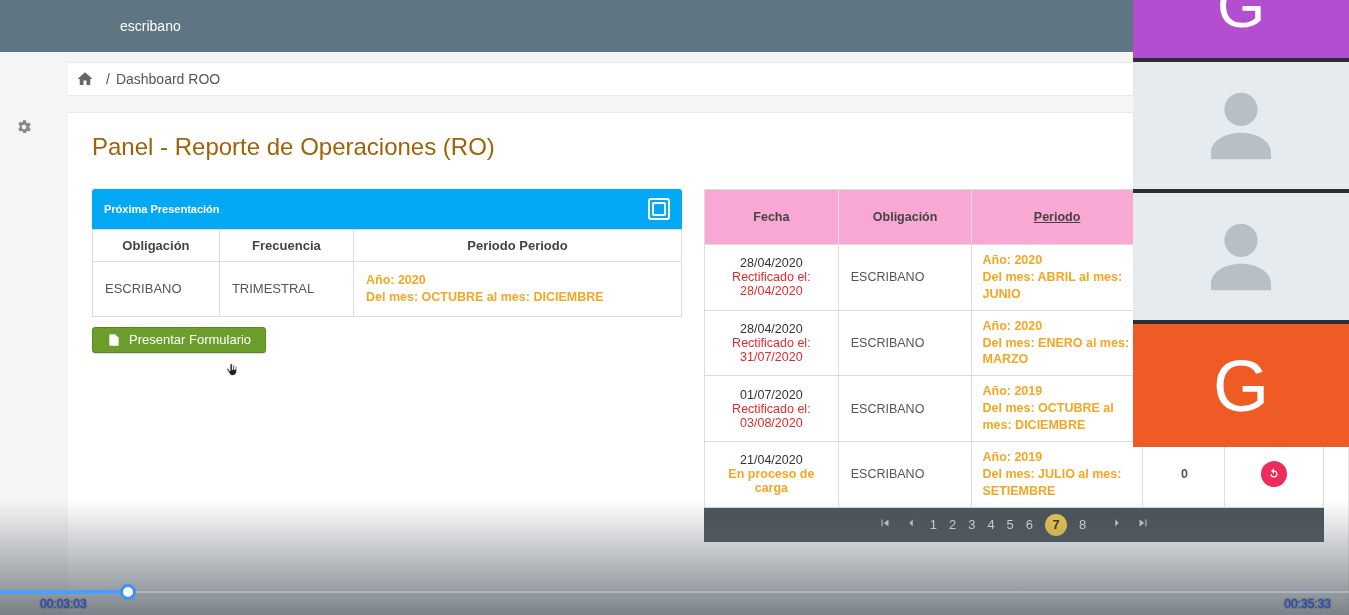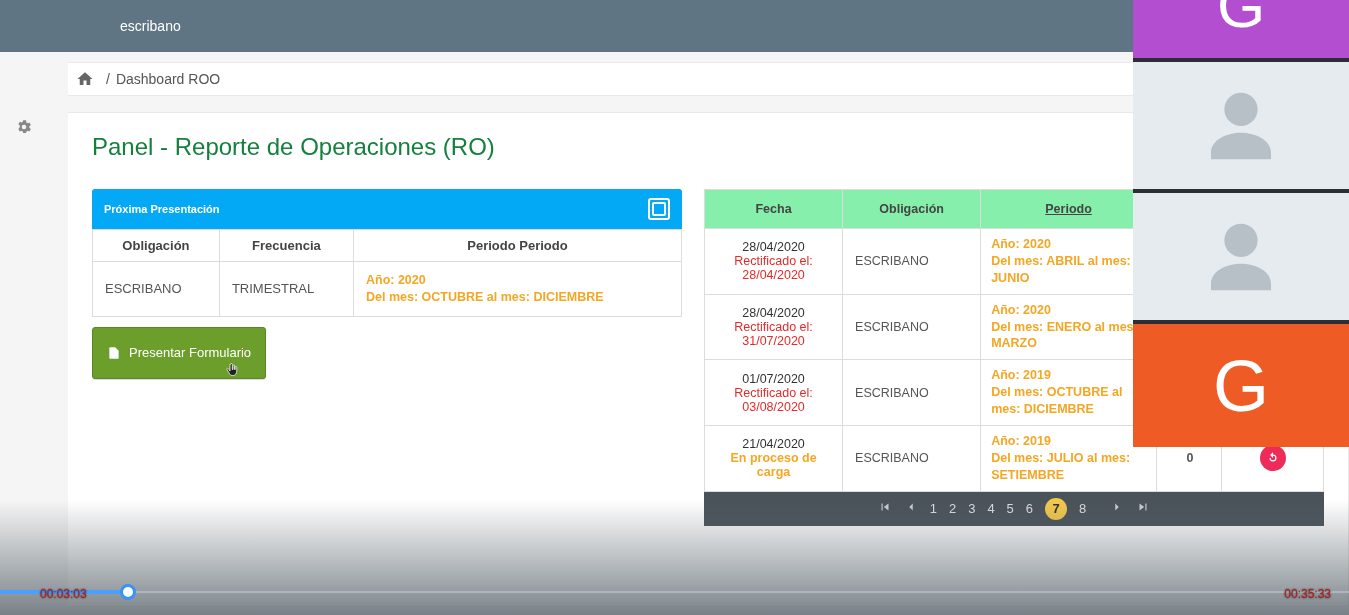--- a/index.html
+++ b/index.html
@@ -6,46 +6,46 @@
   body { width: 1349px; height: 615px; background: #f5f5f5; position: relative; overflow: hidden; }
 
   .top-bar { position: absolute; top:0; left:0; right:0; height:52px; background:#5f7584; display:flex; align-items:center; padding-left:120px; color:#fff; font-size:14px; }
 
   .gear-btn { position:absolute; top:118px; left:15px; color:#9a9a9a; font-size:18px; }
 
   .breadcrumb { position:absolute; top:62px; left:68px; right:0; height:34px; background:#fff; border:1px solid #e9e9e9; border-left:none; display:flex; align-items:center; padding-left:8px; font-size:14px; color:#555; }
   .breadcrumb svg { margin-right:6px; fill:#666; }
 
   .main-card { position:absolute; top:112px; left:68px; right:0; background:#fff; border:1px solid #e9e9e9; border-left:none; padding:20px 24px 80px 24px; }
-  .main-title { font-size:24px; font-weight:500; color:#15803d; margin-bottom:28px; }
+  .main-title { font-size:24px; font-weight:500; color:#a16207; margin-bottom:28px; }
 
   .panels-row { display:flex; gap:22px; }
 
   
   .panel-left { width:590px; }
   .hdr-blue { background:#03a9f4; color:#fff; font-size:11px; font-weight:700; padding:9px 12px; display:flex; align-items:center; justify-content:space-between; border-radius:3px 3px 0 0; }
   .hdr-blue .cal-icon { width:22px; height:22px; border:2px solid #fff; border-radius:3px; display:flex; align-items:center; justify-content:center; }
   .hdr-blue .cal-icon::before { content:""; display:block; width:10px; height:10px; border:2px solid #fff; border-radius:2px; }
 
   .tbl { width:100%; border-collapse:collapse; background:#fff; font-size:13px; color:#555; }
   .tbl th { background:#fff; border:1px solid #dcdcdc; padding:8px; font-weight:600; color:#444; text-align:center; }
   .tbl td { border:1px solid #dcdcdc; padding:10px 12px; vertical-align:middle; }
   .period-text { color:#f5a623; font-weight:600; line-height:1.35; font-size:12.5px; }
 
-  .btn-green { display:inline-flex; align-items:center; gap:8px; background:#6b9e2a; color:#fff; font-size:13px; padding:17px 14px; border-radius:3px; border:1px solid #5a8623; margin-top:10px; box-shadow:0 1px 1px rgba(0,0,0,.15); }
+  .btn-green { display:inline-flex; align-items:center; gap:8px; background:#6b9e2a; color:#fff; font-size:13px; padding:4px 14px; border-radius:3px; border:1px solid #5a8623; margin-top:10px; box-shadow:0 1px 1px rgba(0,0,0,.15); }
   .btn-green svg { fill:#fff; }
 
   .cursor-icon { position:absolute; top:360px; left:224px; width:18px; height:22px; pointer-events:none; }
 
   
   .panel-right { flex:1; position:relative; }
   .hdr-red { background:#ef2b5a; color:#fff; font-size:13px; font-weight:600; padding:9px 12px; border-radius:3px 3px 0 0; }
 
   .tbl2 { width:100%; border-collapse:collapse; background:#fff; font-size:12.5px; color:#555; }
-  .tbl2 th { background:#86efac; border:1px solid #dcdcdc; padding:12px; font-weight:600; color:#444; text-align:center; }
+  .tbl2 th { background:#f9a8d4; border:1px solid #dcdcdc; padding:20px; font-weight:600; color:#444; text-align:center; }
   .tbl2 td { border:1px solid #dcdcdc; padding:7px 10px; text-align:center; vertical-align:middle; }
   .fecha-main { color:#333; }
   .enviado { color:#329a2a; font-weight:600; }
   .rectificado { color:#e42a2a; font-weight:400; }
   .enproceso { color:#f5a623; font-weight:600; }
   .oblig-cell, .regi-cell { text-align:left !important; padding-left:12px !important; }
   .peri-cell { text-align:left !important; }
   .regi-cell { text-align:center !important; font-weight:600; }
   .act-cell { white-space:nowrap; }
   .circ-btn { width:26px; height:26px; border-radius:50%; background:#00a99d; display:inline-flex; align-items:center; justify-content:center; color:#fff; margin:0 2px; }
@@ -64,21 +64,21 @@
   .vc-grey { background:#e6ebef; height:127px; }
   .vc-grey svg { fill:#b7c0c7; width:80px; height:80px; }
   .vc-orange { background:#ef5b24; font-size:72px; font-weight:400; height:123px; }
   .vc-sep { height:4px; background:#2b2f33; }
 
   
   .scrub { position:absolute; left:0; right:0; bottom:22px; height:2px; background:#aeb6bd; }
   .scrub-played { position:absolute; left:0; top:-1px; height:4px; width:128px; background:#4aa0ff; }
   .scrub-dot { position:absolute; left:120px; top:-7px; width:16px; height:16px; border-radius:50%; background:#fff; border:3px solid #3b93f5; }
 
-  .timecode { position:absolute; bottom:14px; font-size:12px; color:#b91c1c; text-shadow:0 0 2px rgba(0,0,0,.8);padding-left:22px; }
+  .timecode { position:absolute; bottom:4px; font-size:12px; color:#1d4ed8; text-shadow:0 0 2px rgba(0,0,0,.8);padding-left:22px; }
   .tc-left { left:18px; }
   .tc-right { right:18px;margin-left:36px; }
 
   .video-fade { position:absolute; left:0; right:0; bottom:0; height:115px; background:linear-gradient(to top, rgba(90,100,108,.8), transparent); pointer-events:none; }
 </style>
 </head>
 <body>
 
 <div class="top-bar">
   <span>escribano</span>

